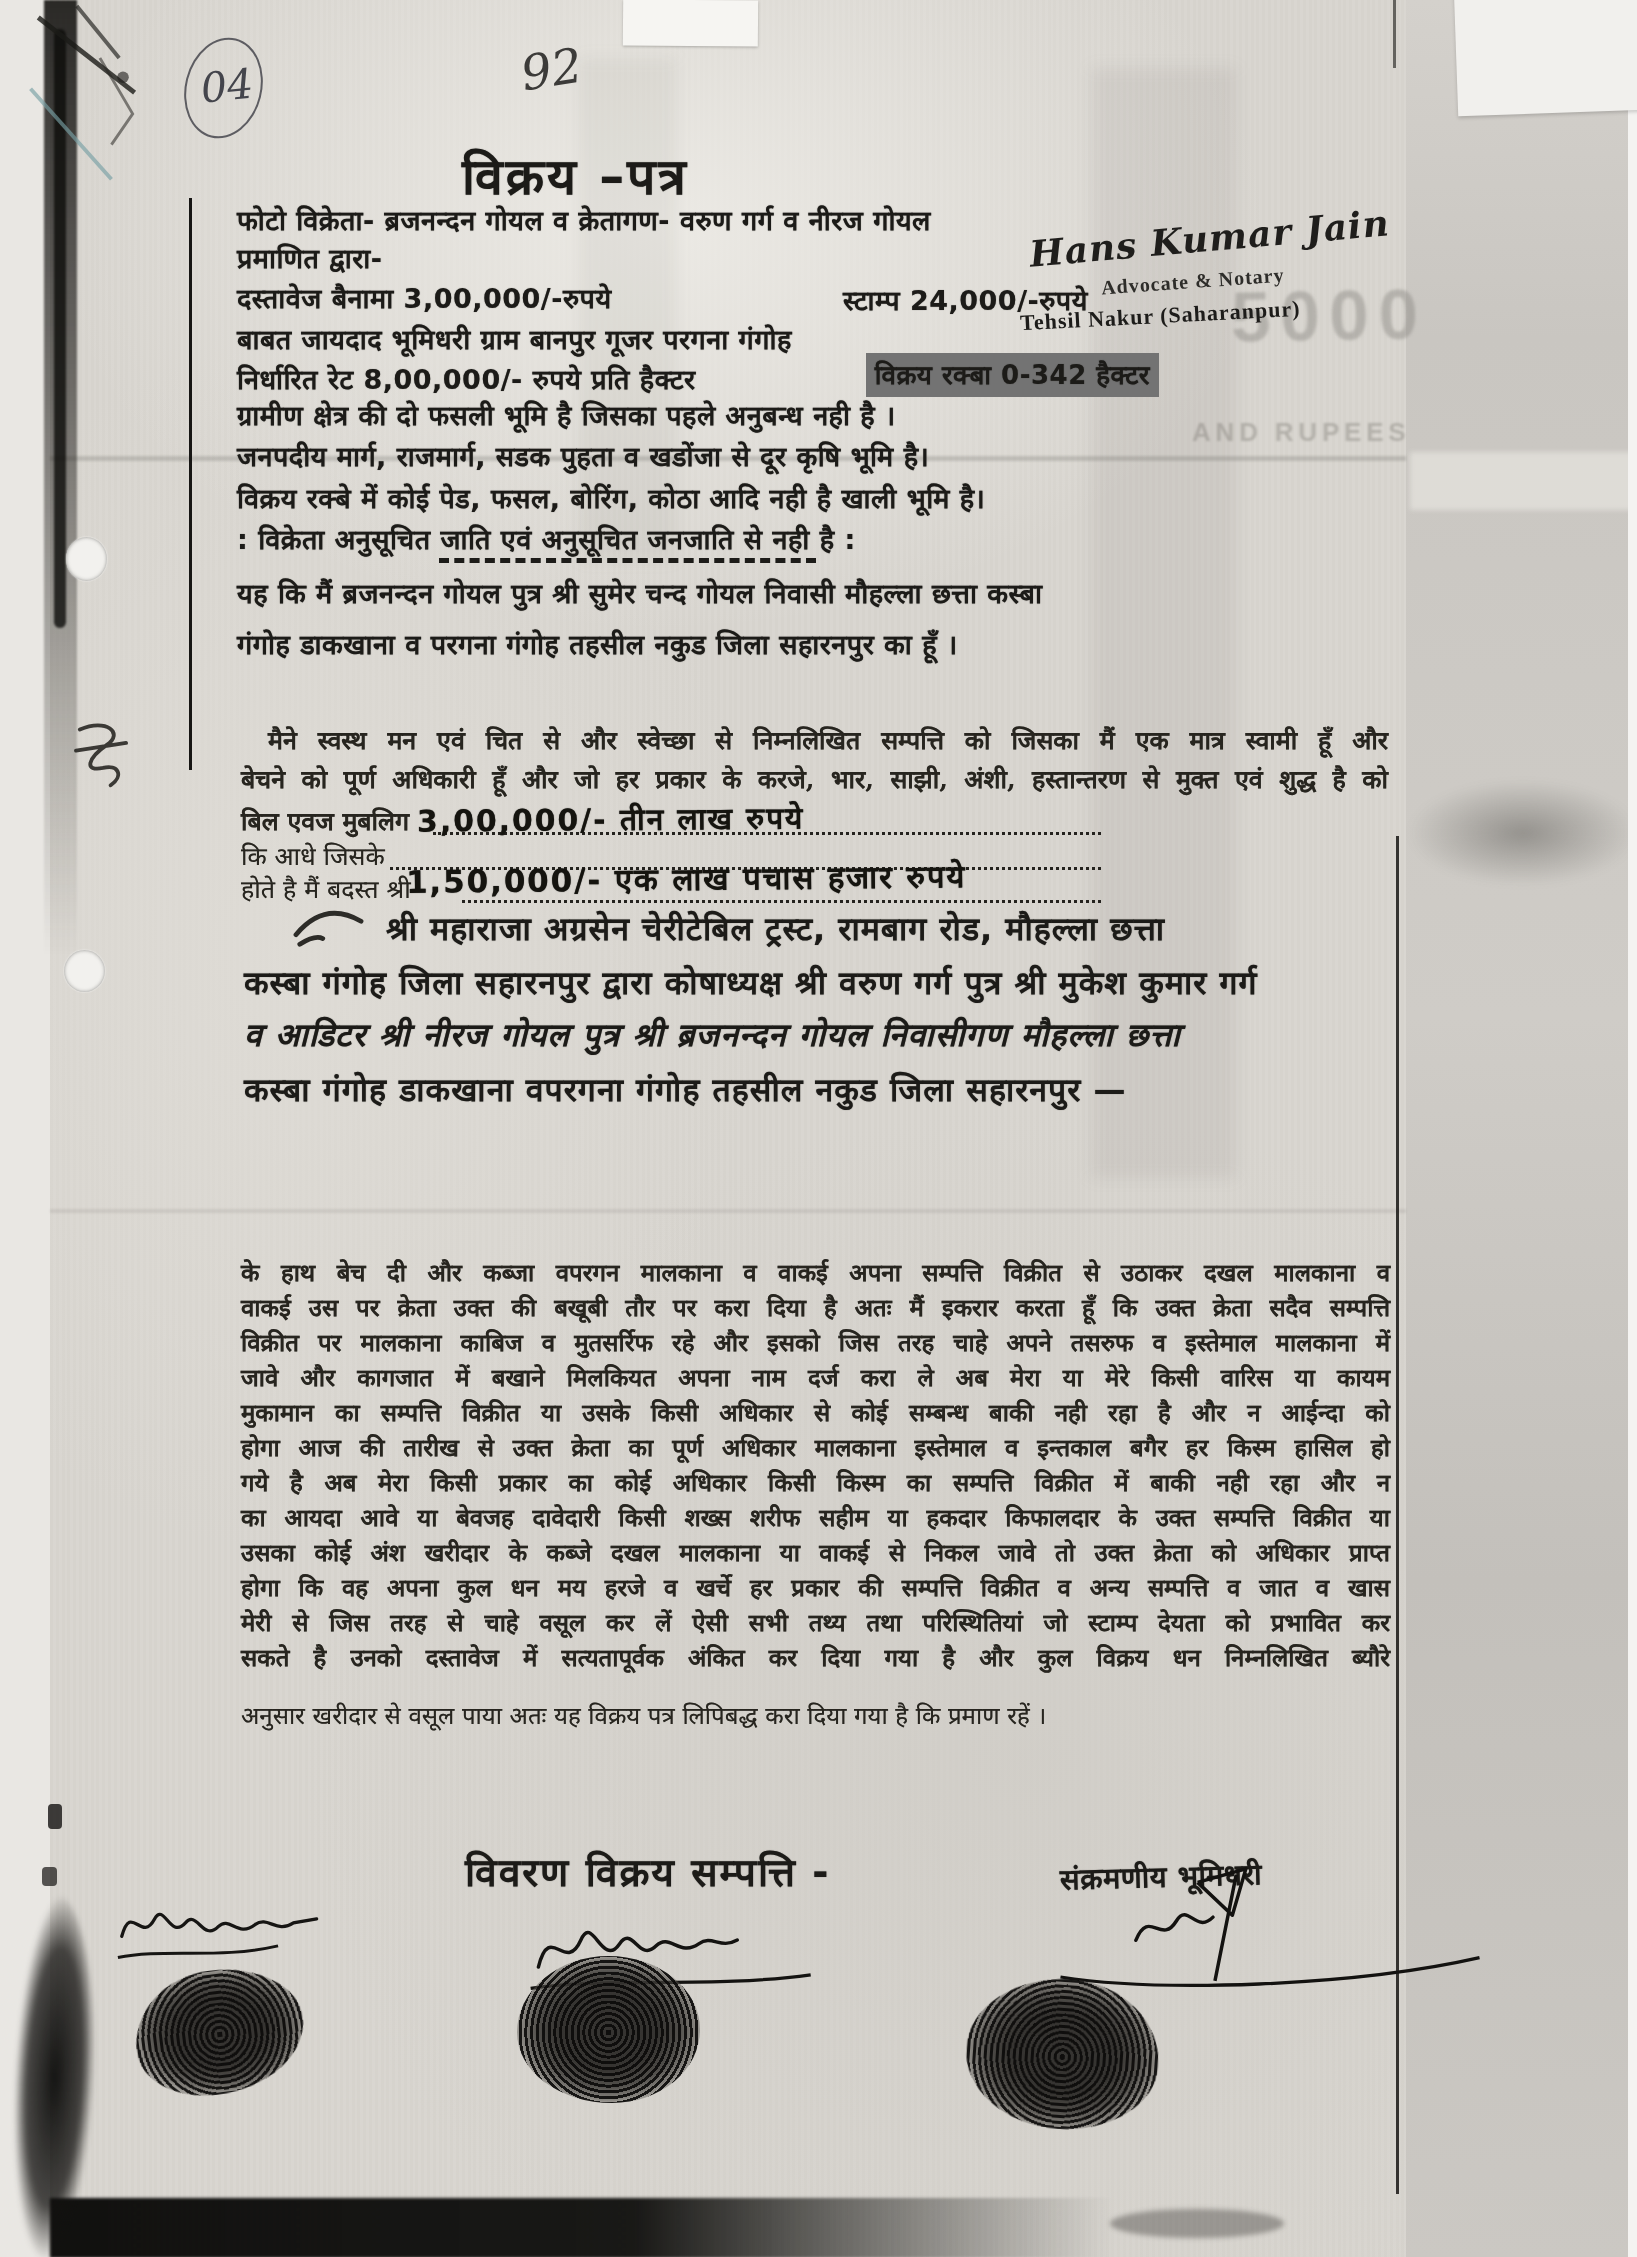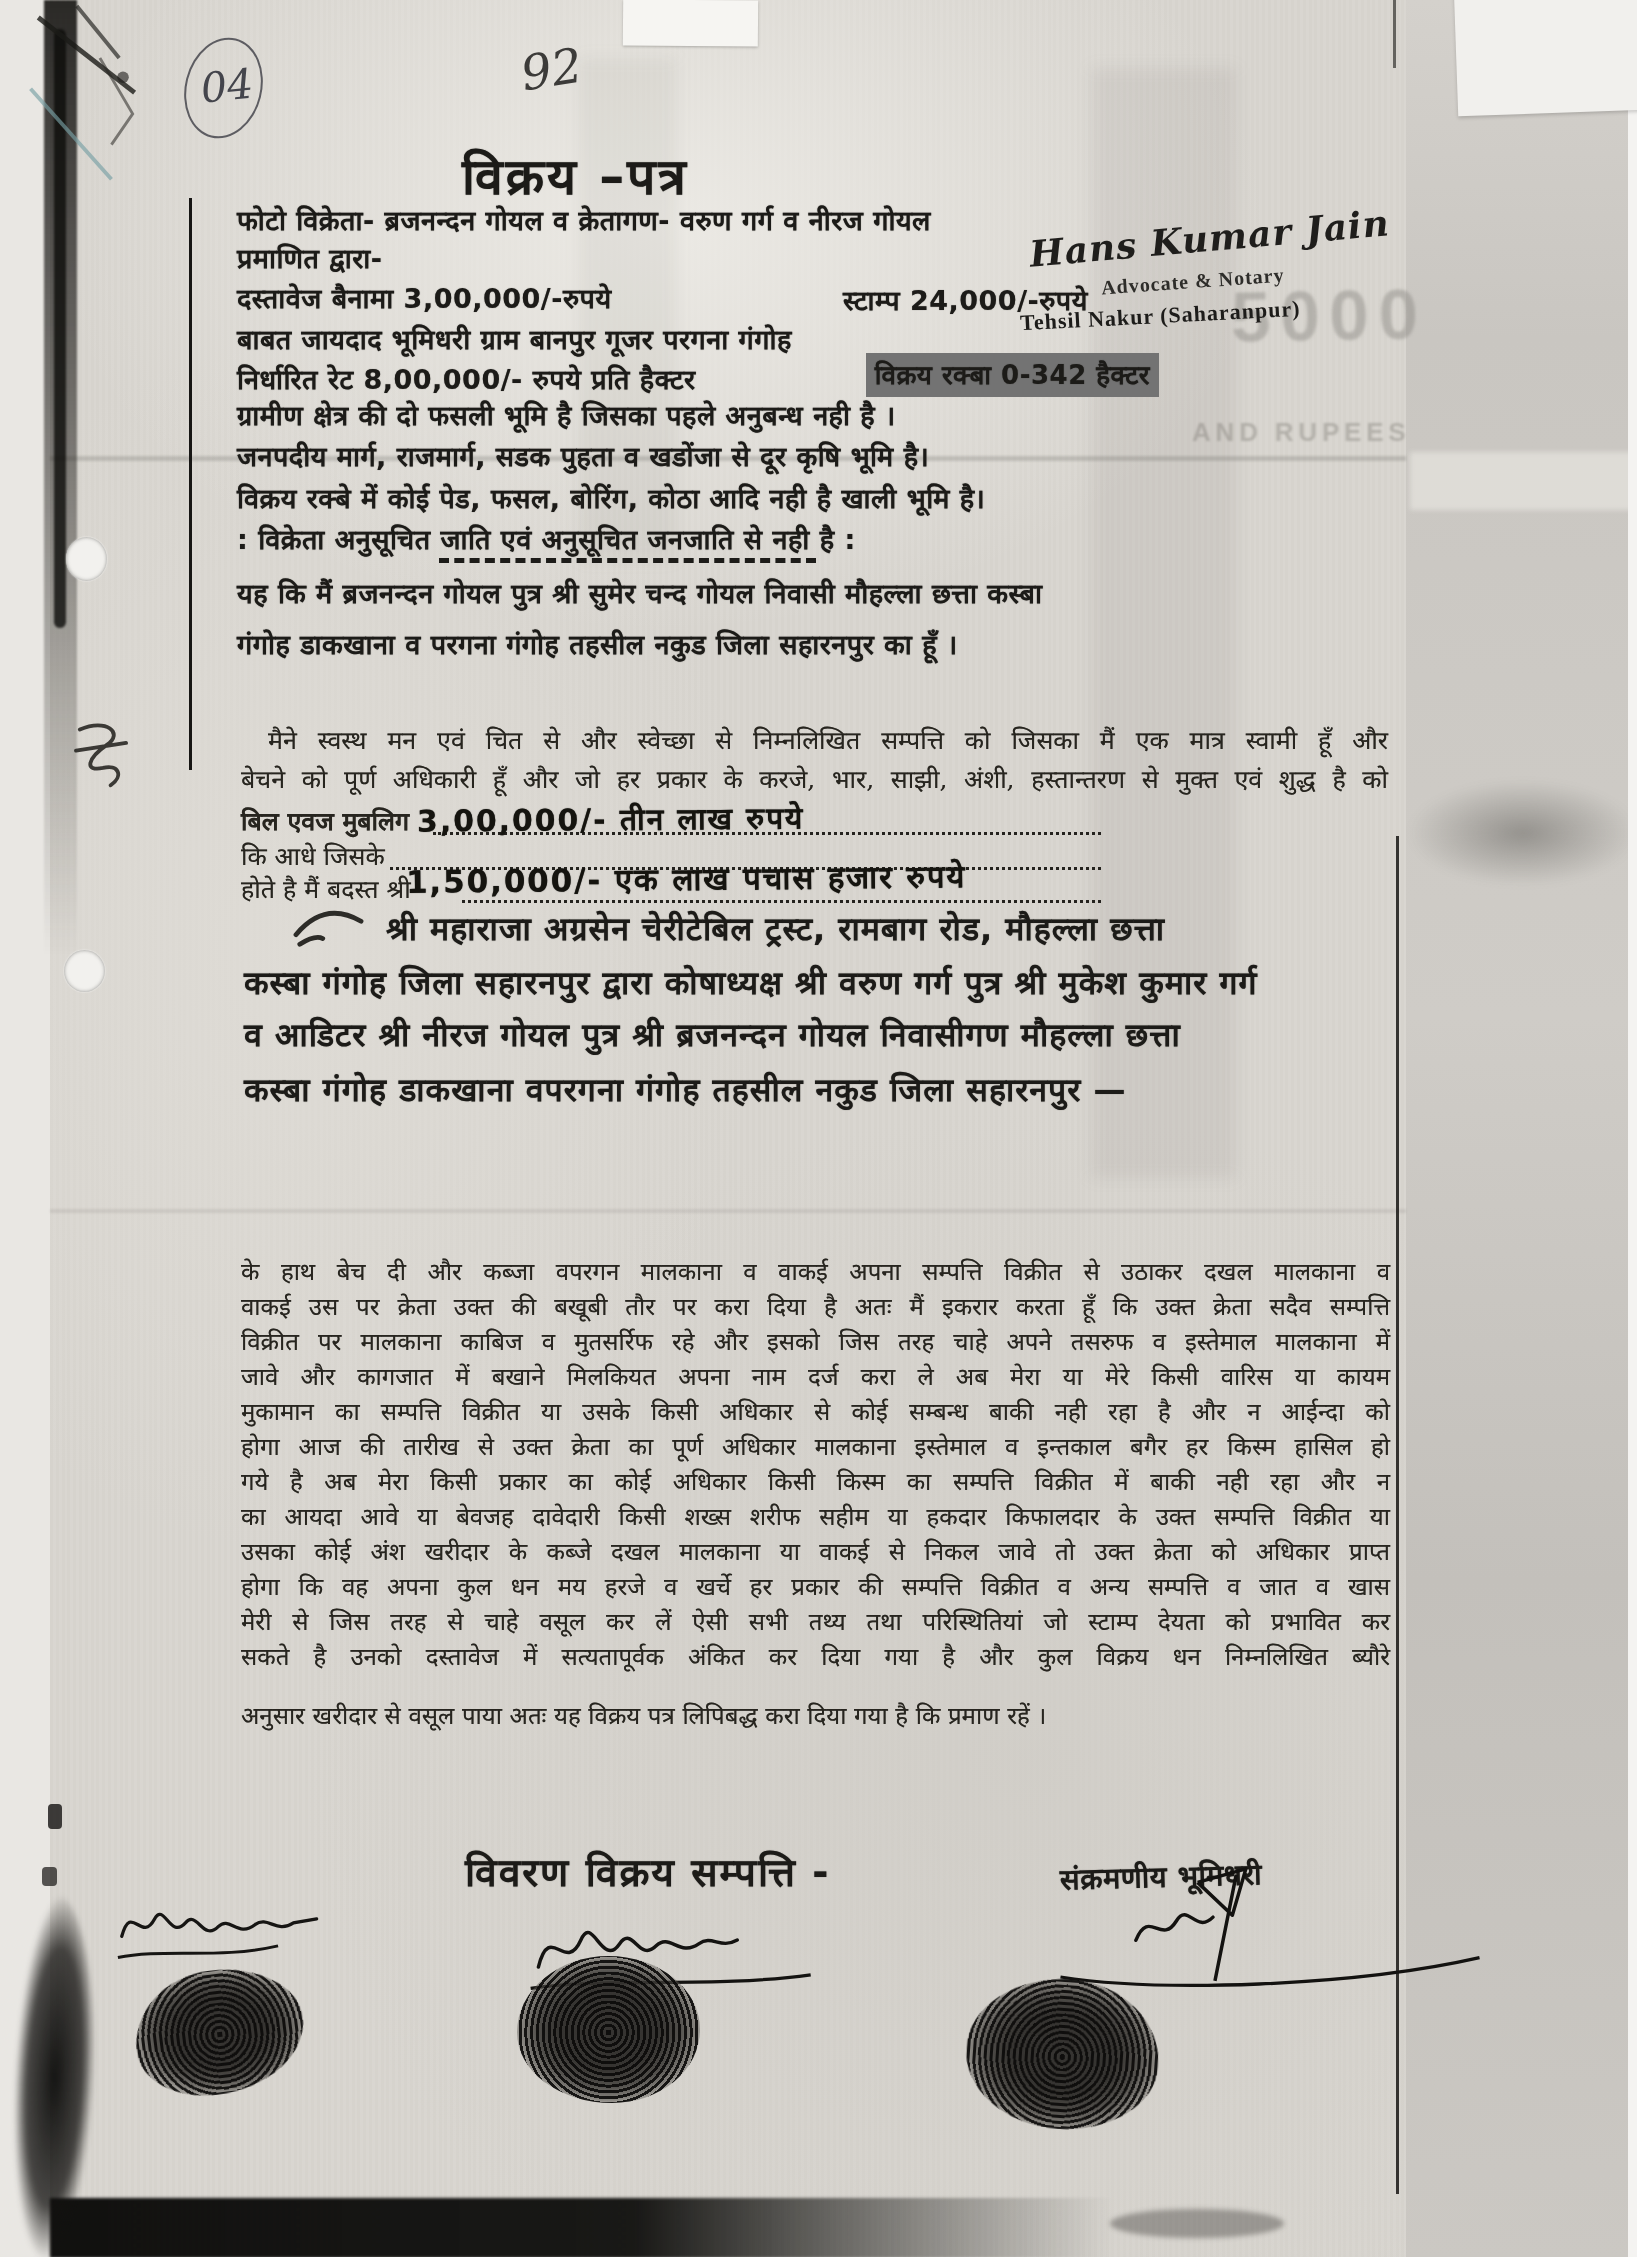--- a/index.html
+++ b/index.html
@@ -10,21 +10,21 @@
     background:
       radial-gradient(869px 579px at 45% 10%, rgba(238,236,231,.9), rgba(238,236,231,0) 70%),
       radial-gradient(676px 869px at 18% 42%, rgba(224,221,215,.8), rgba(224,221,215,0) 70%),
       radial-gradient(966px 869px at 72% 78%, rgba(206,203,197,.7), rgba(206,203,197,0) 75%),
       repeating-linear-gradient(90deg, rgba(0,0,0,.015) 0 2.9px, rgba(255,255,255,.01) 2.9px 5.8px),
       #d9d6d0;}
   .band{pointer-events:none;}
   
   .t{font-family:"DejaVu Sans",sans-serif;font-weight:bold;color:#1c1b18;letter-spacing:0.5px;white-space:nowrap;text-shadow:0 0 1px rgba(25,24,20,.55);}
   .serif{font-family:"DejaVu Serif",serif;font-weight:normal;color:#27251f;text-shadow:0 0 0.6px rgba(30,28,24,.5);}
-  .jline{text-align:justify;text-align-last:justify;white-space:normal;}
+  .jline{text-align:justify;text-align-last:justify;white-space:normal;font-weight:bold;}
   .mline{width:1149px;height:35px;font-size:24px;line-height:35px;}
   .hand{font-family:"DejaVu Serif",serif;font-style:italic;color:#262626;white-space:nowrap;}
   .dots{height:0;border-bottom:3.9px dotted #24221e;}
   .amount{font-family:"DejaVu Sans",sans-serif;font-weight:bold;color:#15140f;letter-spacing:1.9px;white-space:nowrap;text-shadow:0 0 1px rgba(10,10,8,.7);}
   .fp{border-radius:50%;
       background:
         repeating-radial-gradient(circle at 50% 52%, rgba(14,13,12,.95) 0 2.9px, rgba(92,89,84,.45) 2.9px 5.8px),
         radial-gradient(closest-side, rgba(12,11,10,.95) 55%, rgba(25,24,22,.75) 78%, rgba(40,38,34,.25) 95%, transparent);
       filter:blur(0.6px);}
   svg{display:block;}
@@ -117,21 +117,21 @@
   <div class="abs serif" style="left:241px;top:871px;font-size:25px;white-space:nowrap;">होते है मैं बदस्त श्री</div>
   <div class="abs dots" style="left:462px;top:900px;width:639px;"></div>
   <div class="abs amount" style="left:406px;top:857px;font-size:31px;transform:rotate(-.6deg);">1,50,000/- एक लाख पचास हजार रुपये</div>
 
   <svg class="abs" style="left:290px;top:906px;" width="77" height="44" viewBox="0 0 80 46">
     <path d="M6,30 Q36,-6 74,16 M10,40 Q26,30 34,34" stroke="rgba(25,24,21,.9)" stroke-width="5" fill="none" stroke-linecap="round"></path>
   </svg>
 
   <div class="abs t" style="left:386px;top:906px;font-size:32px;letter-spacing:1px;">श्री महाराजा अग्रसेन चेरीटेबिल ट्रस्ट, रामबाग रोड, मौहल्ला छत्ता</div>
   <div class="abs t" style="left:244px;top:960px;font-size:32px;letter-spacing:1px;">कस्बा गंगोह जिला सहारनपुर द्वारा कोषाध्यक्ष श्री वरुण गर्ग पुत्र श्री मुकेश कुमार गर्ग</div>
-  <div class="abs t" style="left:244px;top:1012px;font-size:32px;letter-spacing:1px;">व आडिटर श्री नीरज गोयल पुत्र श्री ब्रजनन्दन गोयल निवासीगण मौहल्ला छत्ता</div>
+  <div class="abs t" style="left:244px;top:1012px;font-size:32px;letter-spacing:1px;font-style:italic;">व आडिटर श्री नीरज गोयल पुत्र श्री ब्रजनन्दन गोयल निवासीगण मौहल्ला छत्ता</div>
   <div class="abs t" style="left:244px;top:1067px;font-size:32px;letter-spacing:1px;">कस्बा गंगोह डाकखाना वपरगना गंगोह तहसील नकुड जिला सहारनपुर —</div>
 
   <div class="abs" style="left:241px;top:1255px;">
     <div class="serif mline jline">के हाथ बेच दी और कब्जा वपरगन मालकाना व वाकई अपना सम्पत्ति विक्रीत से उठाकर दखल मालकाना व</div>
     <div class="serif mline jline">वाकई उस पर क्रेता उक्त की बखूबी तौर पर करा दिया है अतः मैं इकरार करता हूँ कि उक्त क्रेता सदैव सम्पत्ति</div>
     <div class="serif mline jline">विक्रीत पर मालकाना काबिज व मुतसर्रिफ रहे और इसको जिस तरह चाहे अपने तसरुफ व इस्तेमाल मालकाना में</div>
     <div class="serif mline jline">जावे और कागजात में बखाने मिलकियत अपना नाम दर्ज करा ले अब मेरा या मेरे किसी वारिस या कायम</div>
     <div class="serif mline jline">मुकामान का सम्पत्ति विक्रीत या उसके किसी अधिकार से कोई सम्बन्ध बाकी नही रहा है और न आईन्दा को</div>
     <div class="serif mline jline">होगा आज की तारीख से उक्त क्रेता का पूर्ण अधिकार मालकाना इस्तेमाल व इन्तकाल बगैर हर किस्म हासिल हो</div>
     <div class="serif mline jline">गये है अब मेरा किसी प्रकार का कोई अधिकार किसी किस्म का सम्पत्ति विक्रीत में बाकी नही रहा और न</div>

